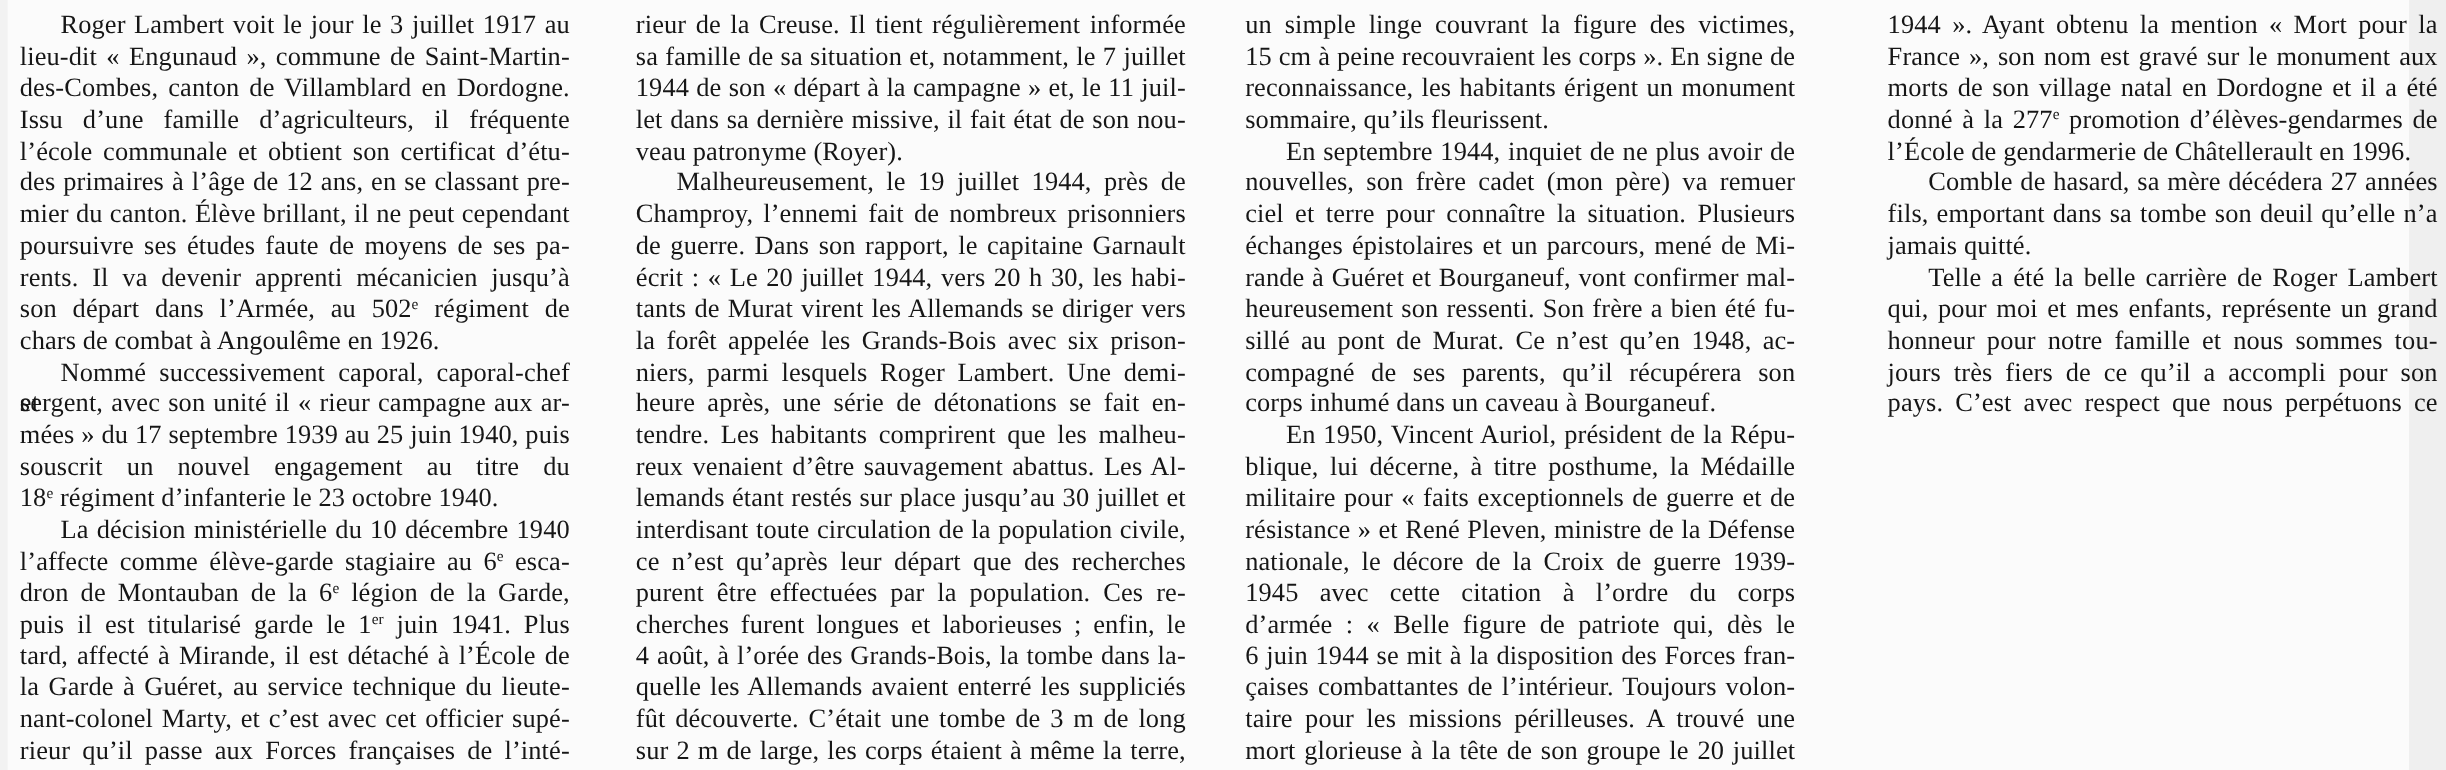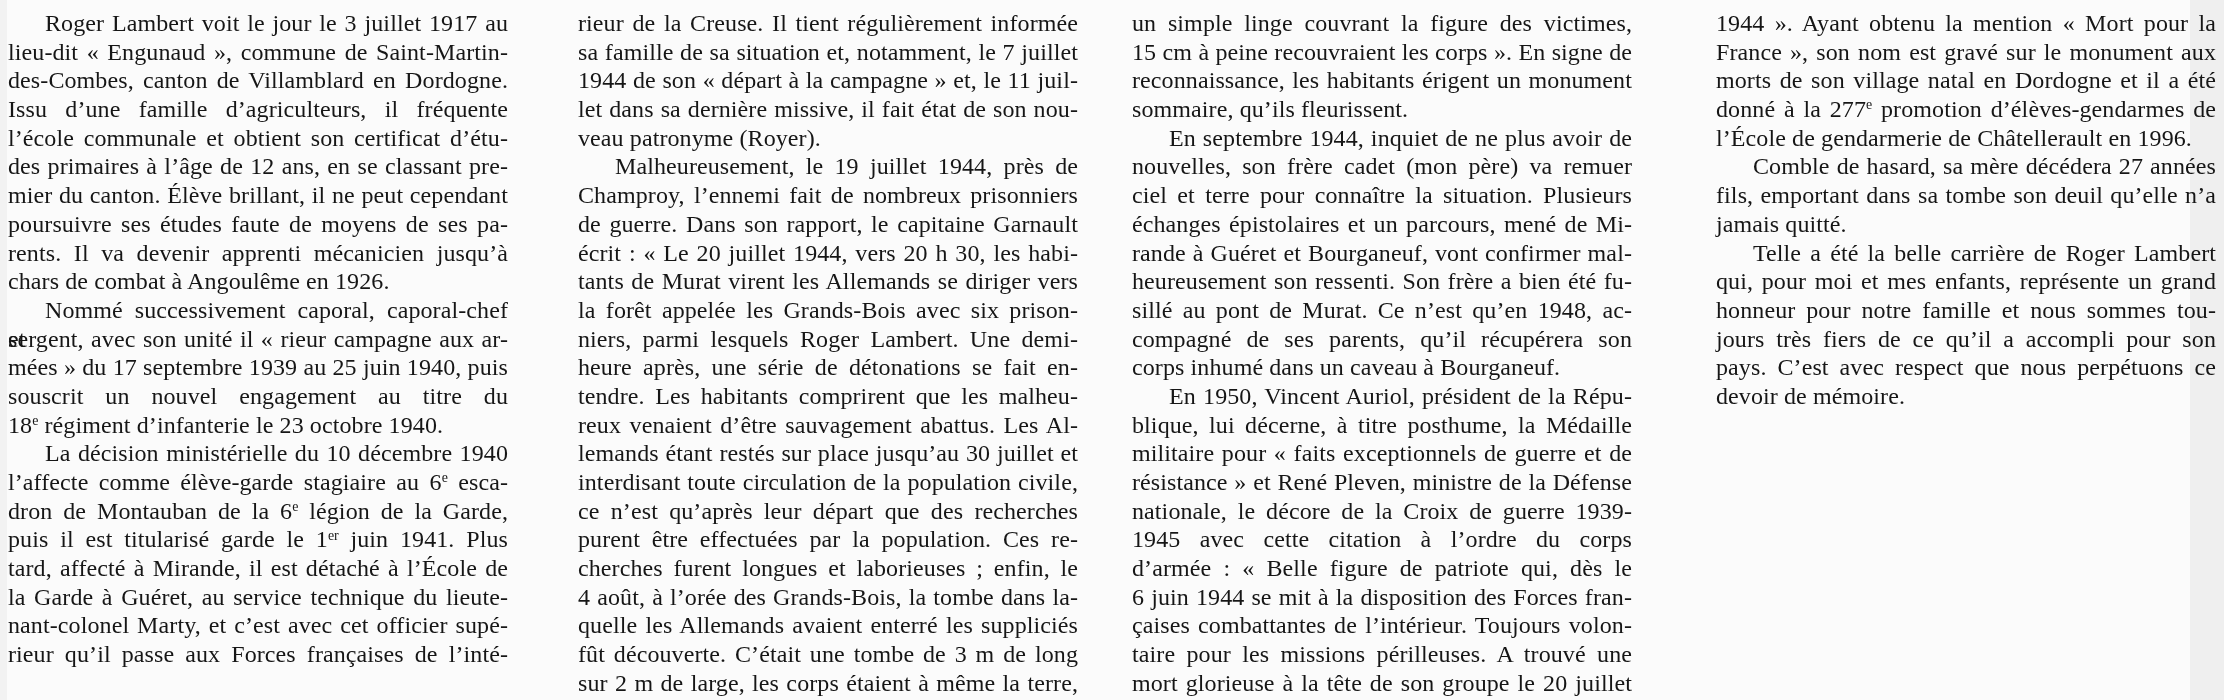--- a/index.html
+++ b/index.html
@@ -38,21 +38,21 @@
   .col {
     position: absolute;
     top: 0;
     width: 500px;
     font-size: 24px;
     line-height: 28.7px;
     text-align: justify;
     text-justify: inter-word;
     letter-spacing: 0.1px;
   }
-  .col-1 { left: 8px; }
+  .col-1 { left: 18px; }
   .col-2 { left: 578px; }
   .col-3 { left: 1132px; }
   .col-4 { left: 1716px; }
   .line {
     text-align-last: justify;
     height: 28.7px;
     overflow: visible;
     white-space: normal;
   }
   .line.para-end {
@@ -80,20 +80,21 @@
     <div class="col col-1">
         <div class="line indent">Roger Lambert voit le jour le 3 juillet 1917 au</div>
         <div class="line">lieu-dit « Engunaud », commune de Saint-Martin-</div>
         <div class="line">des-Combes, canton de Villamblard en Dordogne.</div>
         <div class="line">Issu d’une famille d’agriculteurs, il fréquente</div>
         <div class="line">l’école communale et obtient son certificat d’étu-</div>
         <div class="line">des primaires à l’âge de 12 ans, en se classant pre-</div>
         <div class="line">mier du canton. Élève brillant, il ne peut cependant</div>
         <div class="line">poursuivre ses études faute de moyens de ses pa-</div>
         <div class="line">rents. Il va devenir apprenti mécanicien jusqu’à</div>
+        <div class="line">son départ dans l’Armée, au 502<sup>e</sup> régiment de</div>
         <div class="line para-end">chars de combat à Angoulême en 1926.</div>
         <div class="line indent">Nommé successivement caporal, caporal-chef et</div>
         <div class="line">sergent, avec son unité il « rieur campagne aux ar-</div>
         <div class="line">mées » du 17 septembre 1939 au 25 juin 1940, puis</div>
         <div class="line">souscrit un nouvel engagement au titre du</div>
         <div class="line para-end">18<sup>e</sup> régiment d’infanterie le 23 octobre 1940.</div>
         <div class="line indent">La décision ministérielle du 10 décembre 1940</div>
         <div class="line">l’affecte comme élève-garde stagiaire au 6<sup>e</sup> esca-</div>
         <div class="line">dron de Montauban de la 6<sup>e</sup> légion de la Garde,</div>
         <div class="line">puis il est titularisé garde le 1<sup>er</sup> juin 1941. Plus</div>
@@ -161,16 +162,15 @@
         <div class="line">donné à la 277<sup>e</sup> promotion d’élèves-gendarmes de</div>
         <div class="line para-end">l’École de gendarmerie de Châtellerault en 1996.</div>
         <div class="line indent">Comble de hasard, sa mère décédera 27 années</div>
         <div class="line">fils, emportant dans sa tombe son deuil qu’elle n’a</div>
         <div class="line para-end">jamais quitté.</div>
         <div class="line indent">Telle a été la belle carrière de Roger Lambert</div>
         <div class="line">qui, pour moi et mes enfants, représente un grand</div>
         <div class="line">honneur pour notre famille et nous sommes tou-</div>
         <div class="line">jours très fiers de ce qu’il a accompli pour son</div>
         <div class="line">pays. C’est avec respect que nous perpétuons ce</div>
-        <div class="line para-end">devoir de mémoire.</div>
       </div>
   </div>
 </div>
 
 </body></html>

